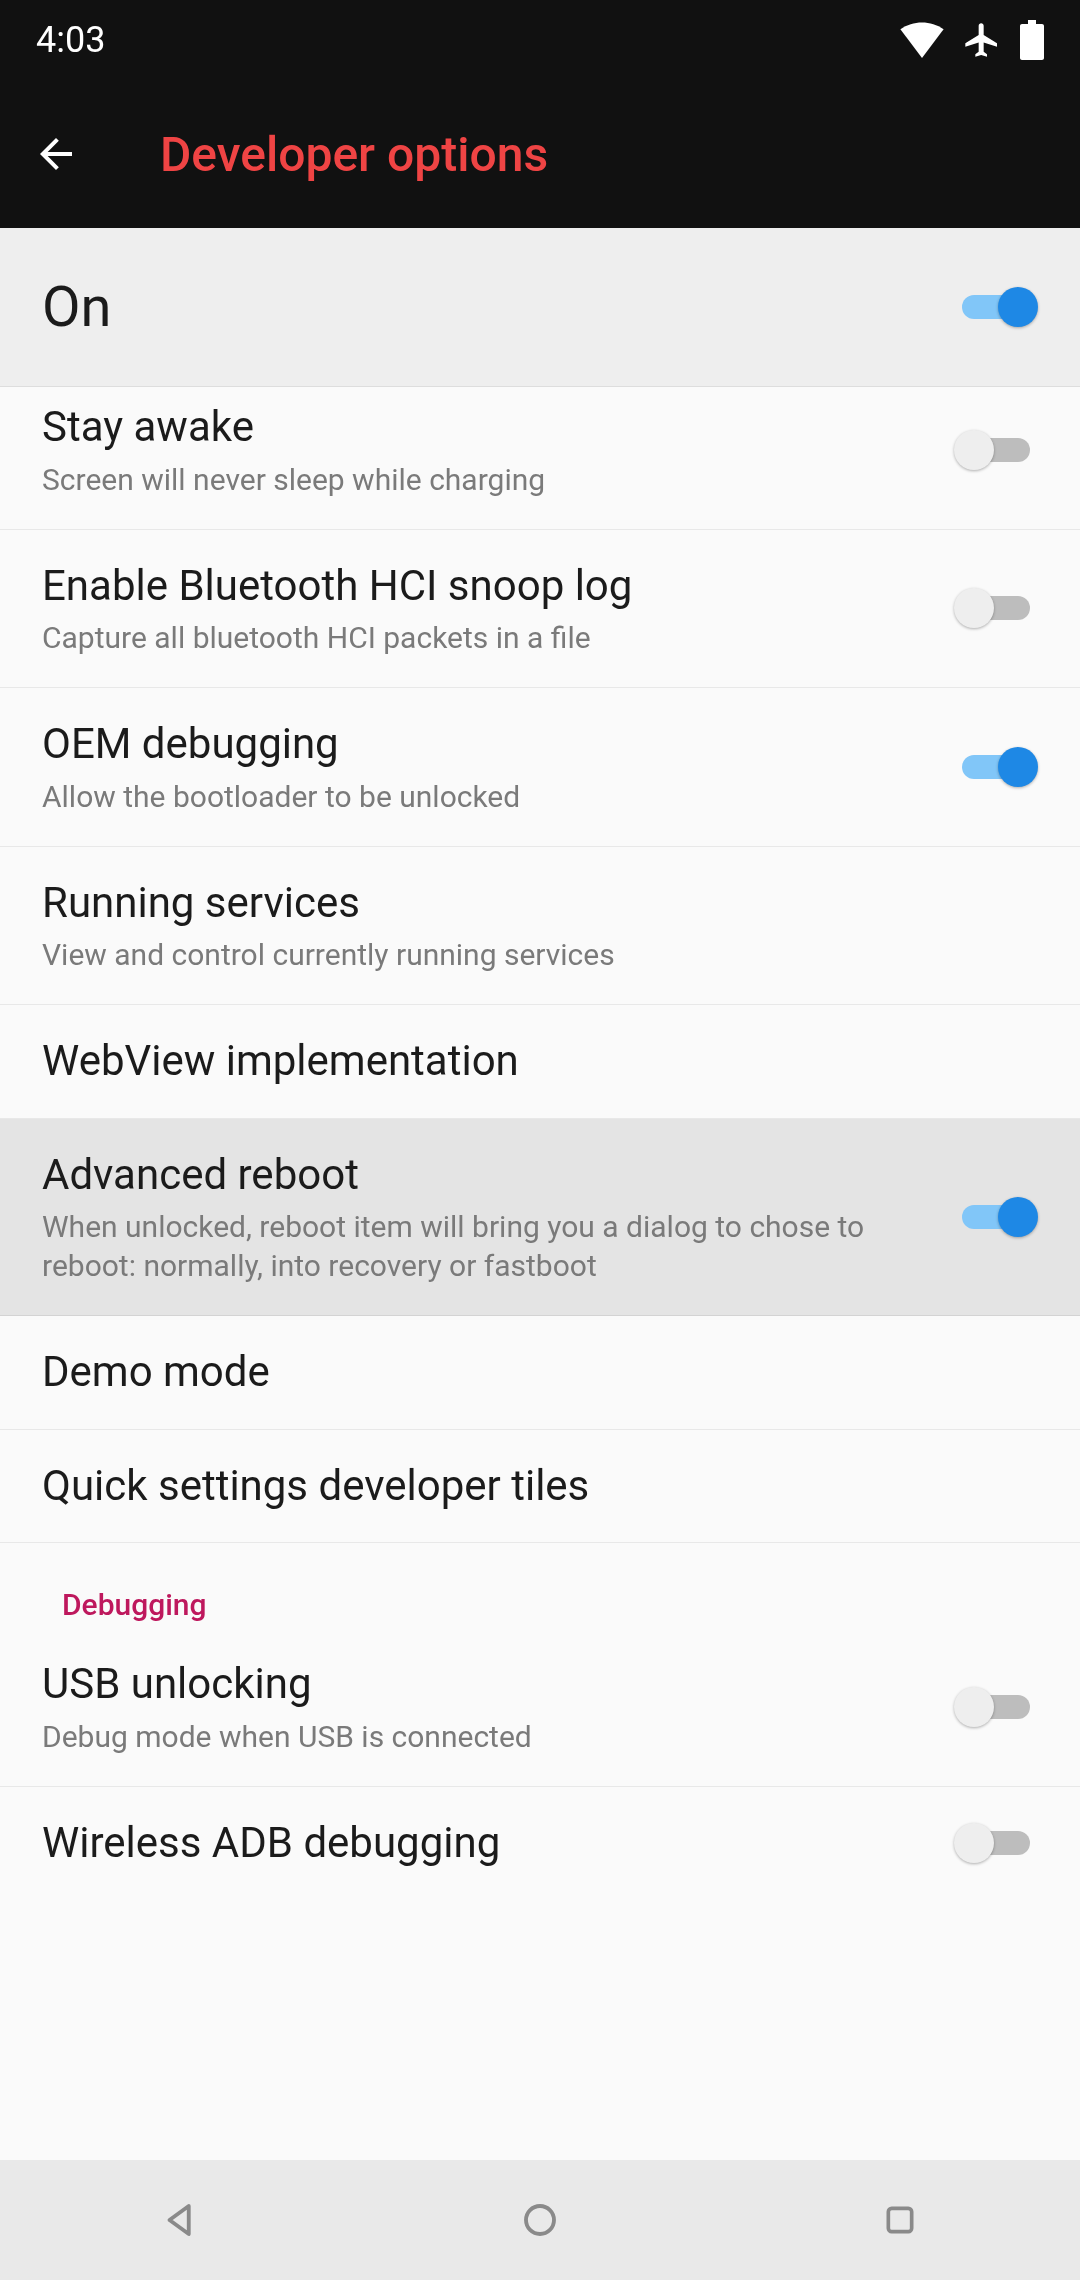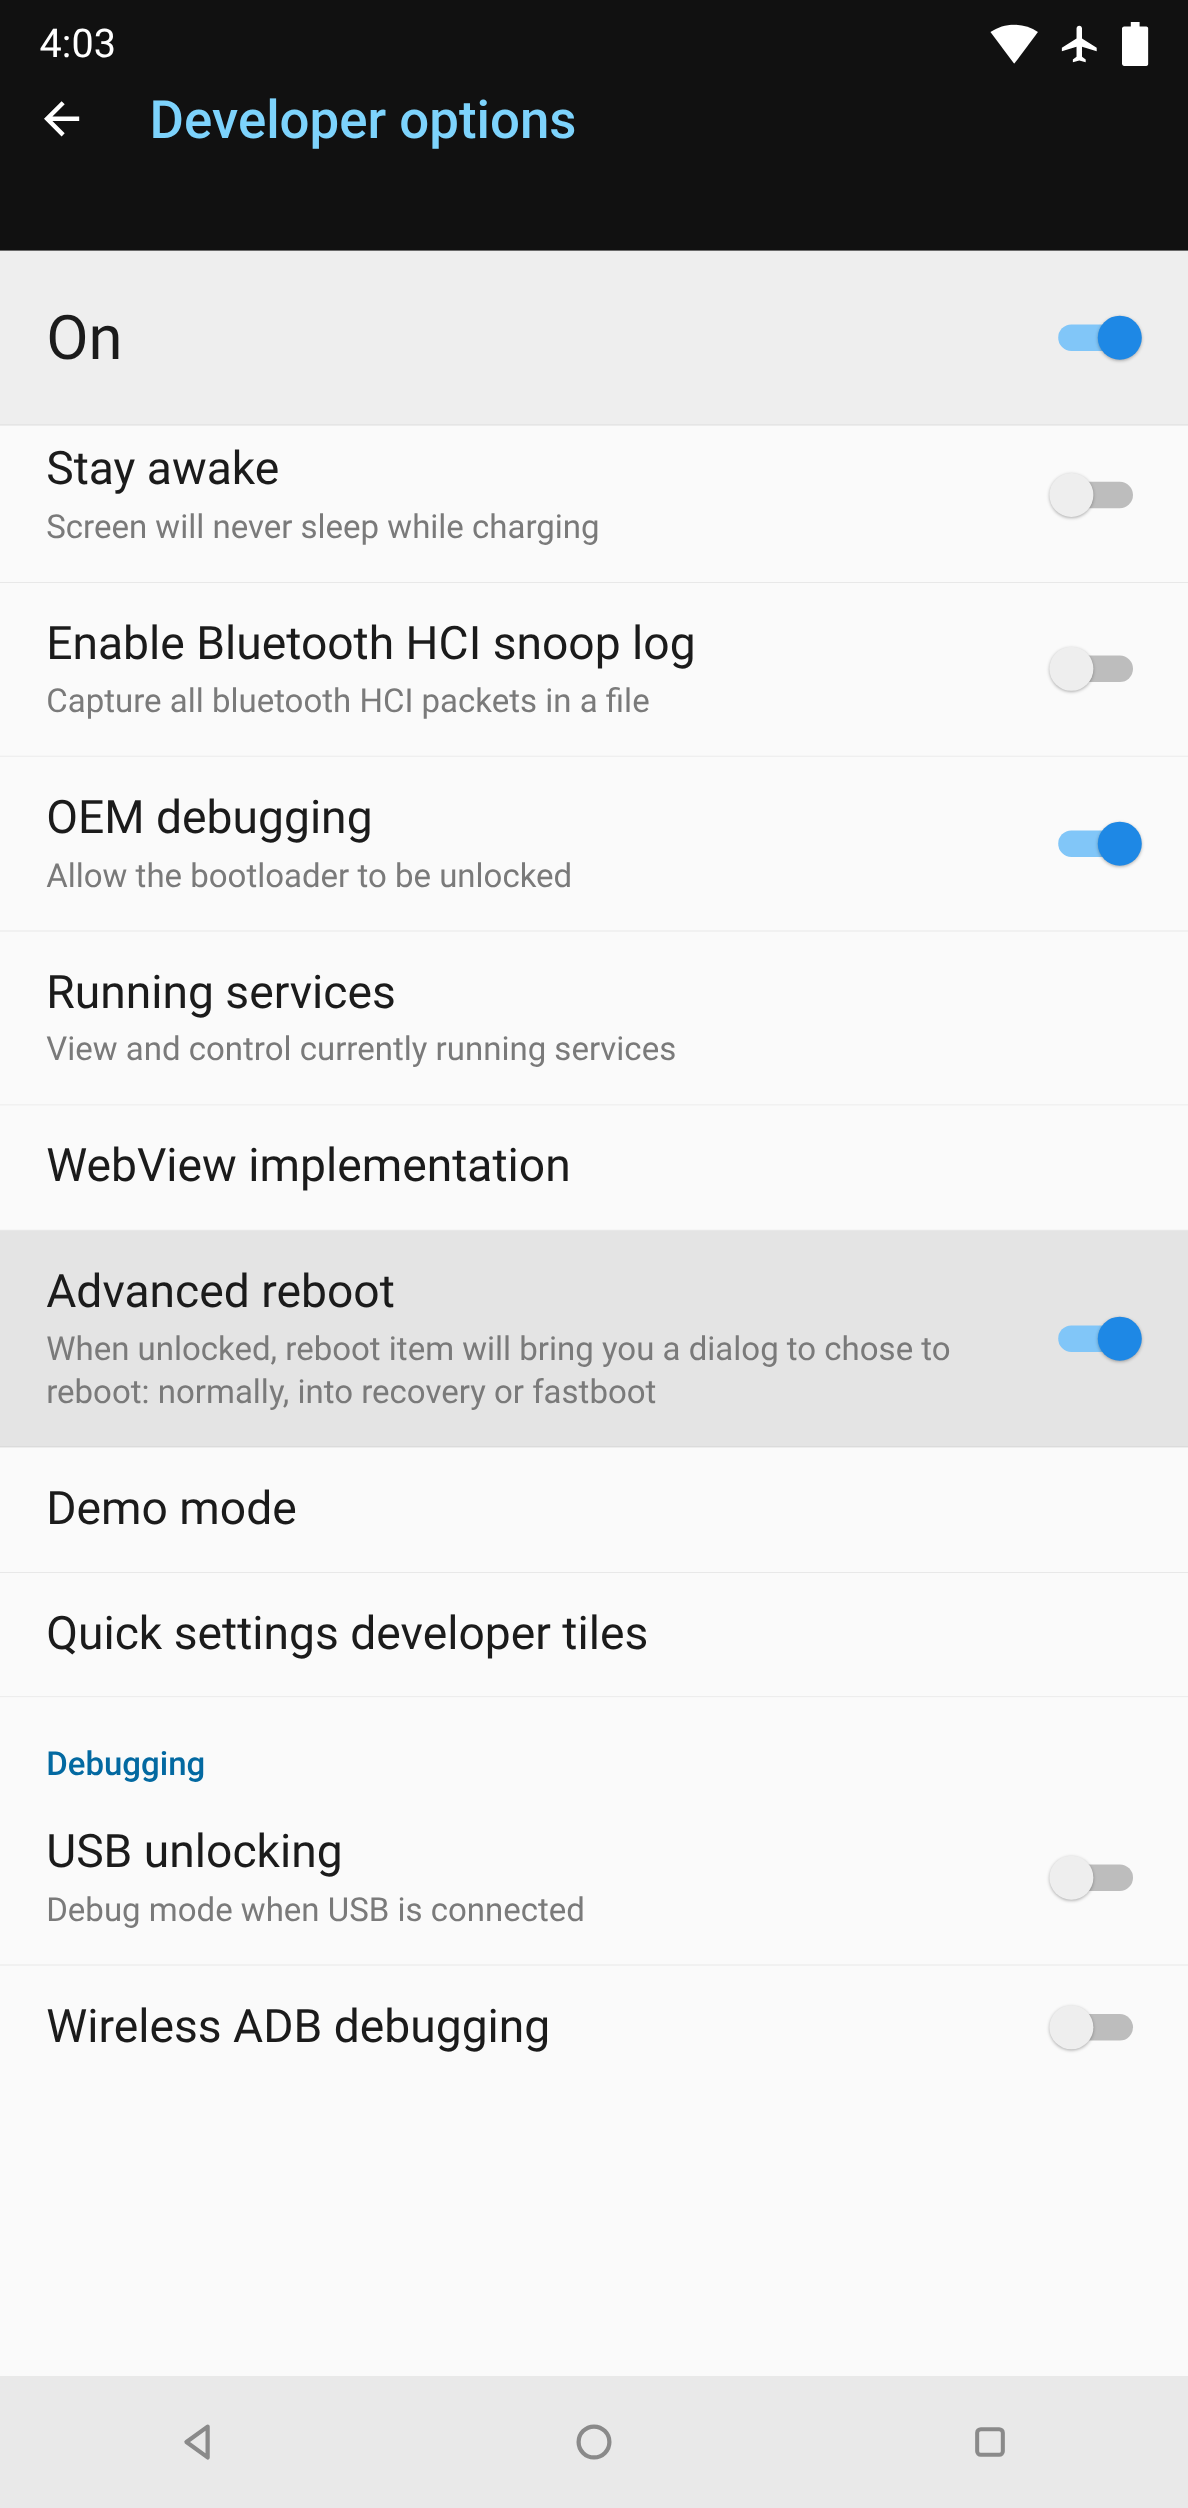--- a/index.html
+++ b/index.html
@@ -5,40 +5,41 @@
   * { box-sizing: border-box; margin: 0; padding: 0; }
   html, body { width: 1080px; height: 2280px; font-family: Roboto, "Helvetica Neue", Arial, sans-serif; background: #fafafa; overflow: hidden; }
   .status-bar {
     height: 80px; background: #111111; color: #fff; display: flex;
     align-items: center; justify-content: space-between; padding: 16px 36px;
     font-size: 36px; font-weight: 400;
   }
   .status-icons { display: flex; align-items: center; gap: 18px; }
   .status-icons svg { display: block; }
   .app-bar {
-    height: 148px; background: #111111; color: #7dd3fc; display: flex; align-items: flex-start;
-    padding: 0 28px; gap: 52px;
+    height: 148px; background: #111111; color: #ef4444; display: flex; align-items: center;
+    padding: 0 28px; gap: 76px;
   }
   .app-bar .back { width: 56px; height: 56px; display:flex; align-items:center; justify-content:center; }
   .app-bar .title { font-size: 48px; font-weight: 500; }
   .scroll { height: calc(2280px - 80px - 148px - 120px); overflow: hidden; background:#fafafa; }
   .row {
     display: flex; align-items: center; padding: 30px 42px; background: #fafafa;
     border-bottom: 1px solid rgba(0,0,0,0.07);
   }
   .row.master { background: #eeeeee; padding: 44px 42px; }
   .row.highlight { background: #e4e4e4; }
   .row .text { flex: 1; padding-right: 24px; }
   .row .title { font-size: 42px; color: #1b1b1b; line-height: 1.25; }
   .row .subtitle { font-size: 30px; color: #7a7a7a; margin-top: 6px; line-height: 1.3; }
   .row.master .title { font-size: 56px; }
   .row.first-trunc { padding-top: 14px; align-items: center; }
   .section-header {
-    padding: 44px 42px 6px 42px; font-size: 30px; color: #0369a1; font-weight: 500;
+    padding: 44px 42px 6px 42px; font-size: 30px; color: #be185d; font-weight: 500;
     background:#fafafa;
+    margin-left:20px;
   }
   .toggle {
     width: 84px; height: 48px; position: relative; flex-shrink: 0;
   }
   .toggle .track {
     position: absolute; left: 8px; right: 8px; top: 12px; height: 24px; border-radius: 12px;
     background: #bdbdbd;
   }
   .toggle .thumb {
     position: absolute; width: 40px; height: 40px; border-radius: 50%; top: 4px;

